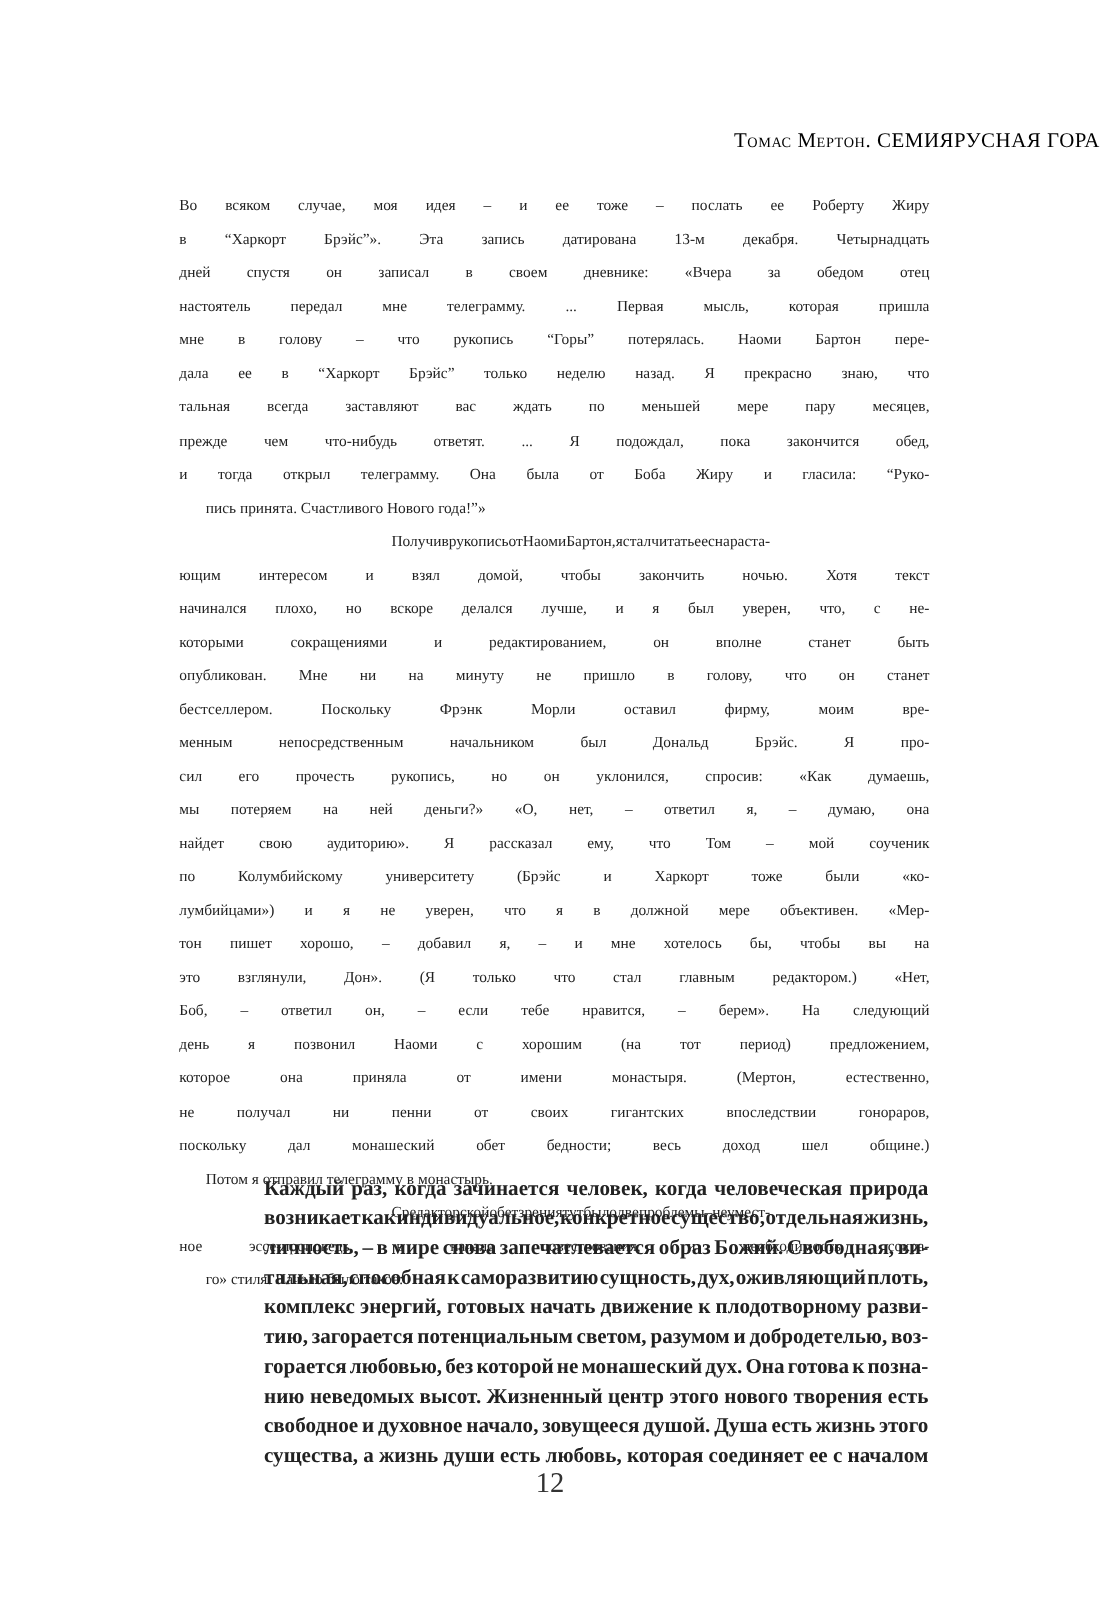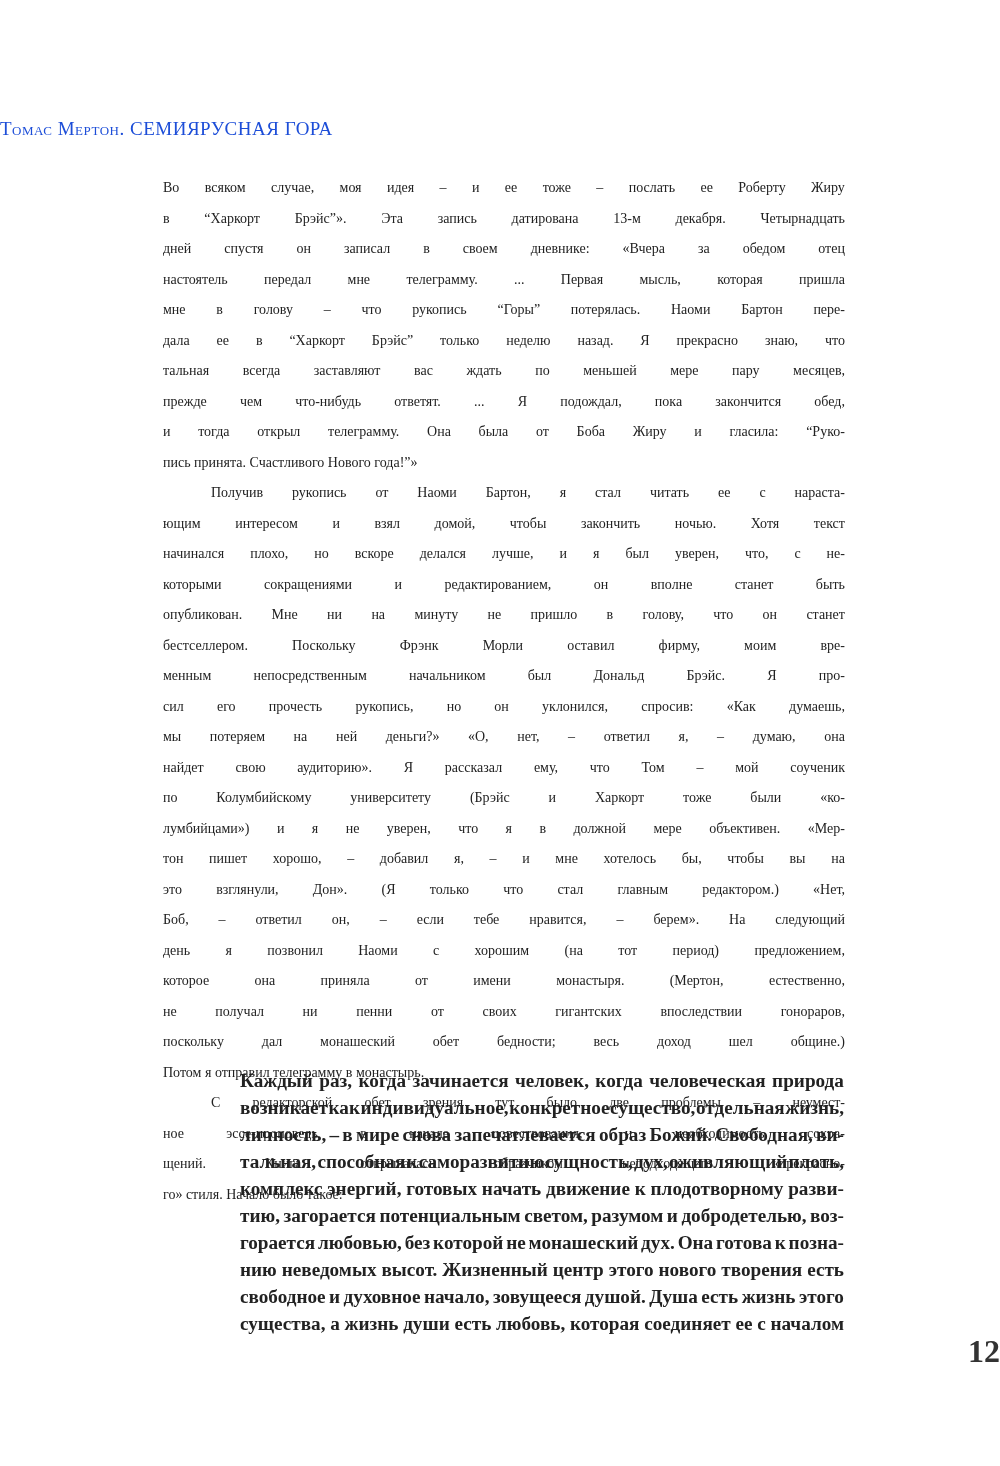--- a/index.html
+++ b/index.html
@@ -19,24 +19,24 @@
       position: absolute;
       left: 0; top: 0;
       width: 1000px;
       height: 1466px;
     }
     .running-head {
       position: absolute;
       top: 118px;
       left: 0;
       width: 1000px;
-      text-align: left;
+      text-align: right;
       font-size: 19px;
       letter-spacing: 0.5px;
-      color: #1d4ed8;
+      color: #000000;
     }
     .running-head .author {
       font-variant: small-caps;
     }
     .body-text {
       position: absolute;
       left: 163px;
       top: 173px;
       width: 682px;
     }
@@ -44,23 +44,25 @@
       height: 30.5px;
       line-height: 30.5px;
       font-size: 14px;
       text-align: justify;
       text-align-last: justify;
       white-space: nowrap;
       overflow: visible;
     }
     .line.last {
       text-align-last: left;
+      margin-left: 24px;
     }
     .line.indent {
       padding-left: 48px;
+      justify-content: center;
     }
     .quote {
       position: absolute;
       left: 240px;
       top: 1067px;
       width: 604px;
     }
     .qline {
       height: 27px;
       line-height: 27px;
@@ -68,24 +70,23 @@
       text-align: justify;
       text-align-last: justify;
       white-space: nowrap;
       font-weight: bold;
     }
     .page-number {
       position: absolute;
       top: 1333px;
       left: 0;
       width: 1000px;
-      text-align: right;
-      font-size: 32px;
+      text-align: center;
+      font-size: 26px;
       color: #333;
-      font-weight: bold;
     }
     .jline {
       display: flex;
       justify-content: space-between;
     }
   </style>
 </head>
 <body>
 
 <div class="page">
@@ -472,28 +473,20 @@
       <div class="line jline">
           <span>ное</span>
           <span>эссе-проповедь</span>
           <span>в</span>
           <span>начале</span>
           <span>повествования,</span>
           <span>и</span>
           <span>необходимость</span>
           <span>сокра-</span>
         </div>
-      <div class="line jline">
-          <span>щений.</span>
-          <span>Книга</span>
-          <span>открывалась</span>
-          <span>образчиком</span>
-          <span>неподходящего</span>
-          <span>«прекрасно-</span>
-        </div>
       <div class="line last">го» стиля. Начало было такое:</div>
     </div>
   </div>
 
   <div class="quote">
     <div class="qline jline">
         <span>Каждый</span>
         <span>раз,</span>
         <span>когда</span>
         <span>зачинается</span>

